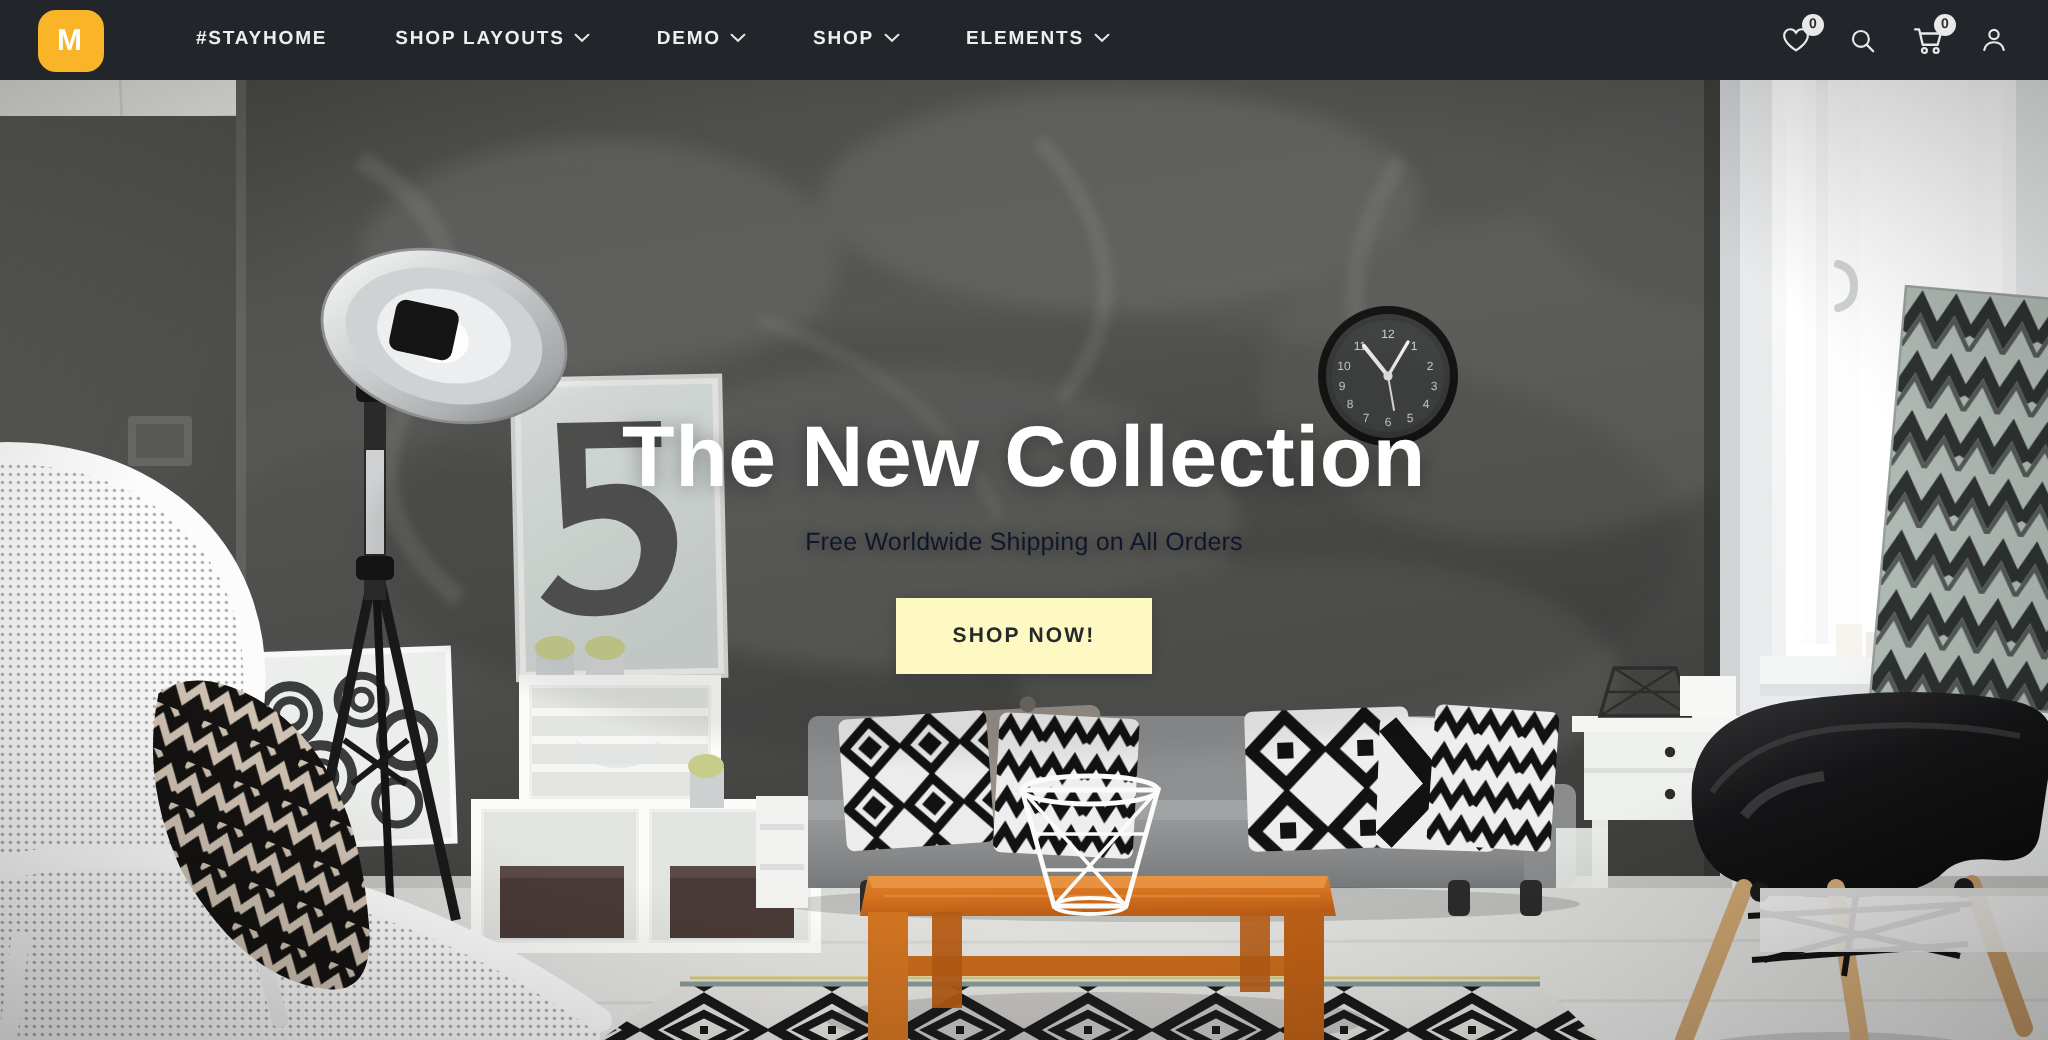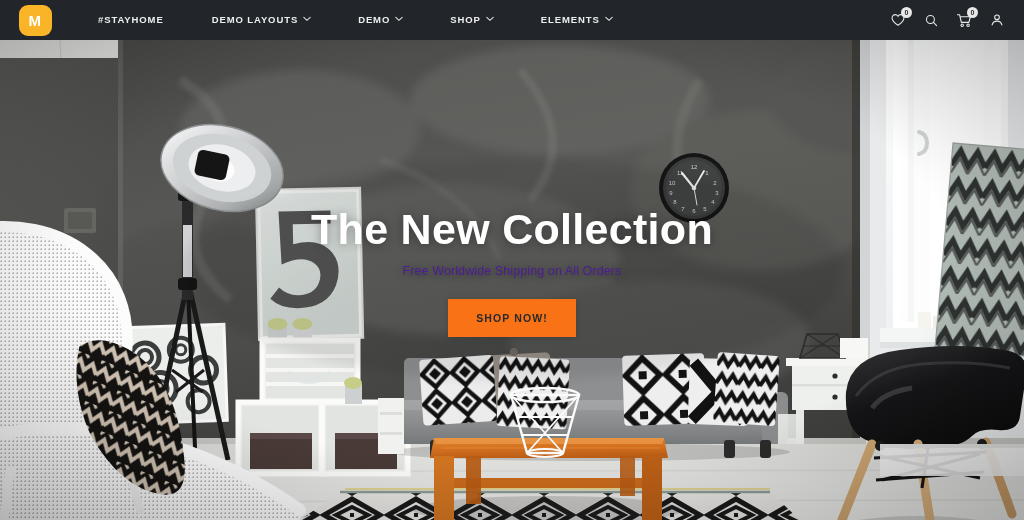--- a/index.html
+++ b/index.html
@@ -12,21 +12,21 @@
   .navbar {
     position:absolute; left:0; top:0; width:1024px; height:40px;
     background:#22262a; display:flex; align-items:center; z-index:50;
   }
   .logo-wrap { margin-left:18px; width:34px; height:32px; display:flex; align-items:center; justify-content:center; }
   .logo {
     width:33px; height:31px; border-radius:9px; background:#f9b427;
     display:flex; align-items:center; justify-content:center;
     color:#fff; font-size:15px; font-weight:bold; letter-spacing:.5px;
   }
-  .nav-links { display:flex; align-items:center; margin-left:30px; gap:16px; }
+  .nav-links { display:flex; align-items:center; margin-left:30px; gap:2px; }
   .nav-item {
     color:#eceef0; font-size:9.5px; font-weight:bold; letter-spacing:.9px;
     padding:0 16px; line-height:40px; display:flex; align-items:center; gap:5px;
     white-space:nowrap; cursor:pointer;
   }
   .caret { display:inline-block; width:7px; height:7px; position:relative; top:-1px; }
   .caret svg { display:block; }
 
   .nav-right { margin-left:auto; display:flex; align-items:center; gap:7px; margin-right:14px; }
   .nav-icon { position:relative; width:26px; height:26px; display:flex; align-items:center; justify-content:center; cursor:pointer; }
@@ -47,25 +47,25 @@
     position:absolute; left:0; top:0; width:1024px; height:480px;
     display:flex; flex-direction:column; align-items:center; z-index:30;
     pointer-events:none;
   }
   .hero-title {
     margin-top:168px; color:#ffffff; font-size:43px; font-weight:bold;
     letter-spacing:.3px; line-height:1; text-shadow:0 1px 10px rgba(0,0,0,.35);
     white-space:nowrap;
   }
   .hero-sub {
-    margin-top:13px; color:#4c1d95; font-size:12.5px; letter-spacing:.1px;
+    margin-top:13px; color:#0f172a; font-size:12.5px; letter-spacing:.1px;
     text-shadow:0 1px 7px rgba(0,0,0,.45);
   }
   .hero-btn {
-    margin-top:21px; background:#f97316; color:#26292c;
+    margin-top:21px; background:#fef9c3; color:#26292c;
     font-size:10.5px; font-weight:bold; letter-spacing:1.1px;
     padding:13px 28px; border:none; cursor:pointer; pointer-events:auto;
     box-shadow:0 1px 6px rgba(0,0,0,.18);
   }
 </style>
 </head>
 <body>
 
 <div id="page">
 
@@ -75,21 +75,21 @@
       <div class="logo">M</div>
     </div>
 
     <div class="nav-links">
 
       <div class="nav-item">
         <span>#STAYHOME</span>
       </div>
 
       <div class="nav-item">
-        <span>DEMO LAYOUTS</span>
+        <span>SHOP LAYOUTS</span>
         <span class="caret">
           <svg viewBox="0 0 10 7" width="8" height="6">
               <path d="M1 1.5 L5 5.2 L9 1.5" fill="none" stroke="#e3e5e7" stroke-width="1.3" stroke-linecap="round"></path>
             </svg>
         </span>
       </div>
 
       <div class="nav-item">
         <span>DEMO</span>
         <span class="caret">

